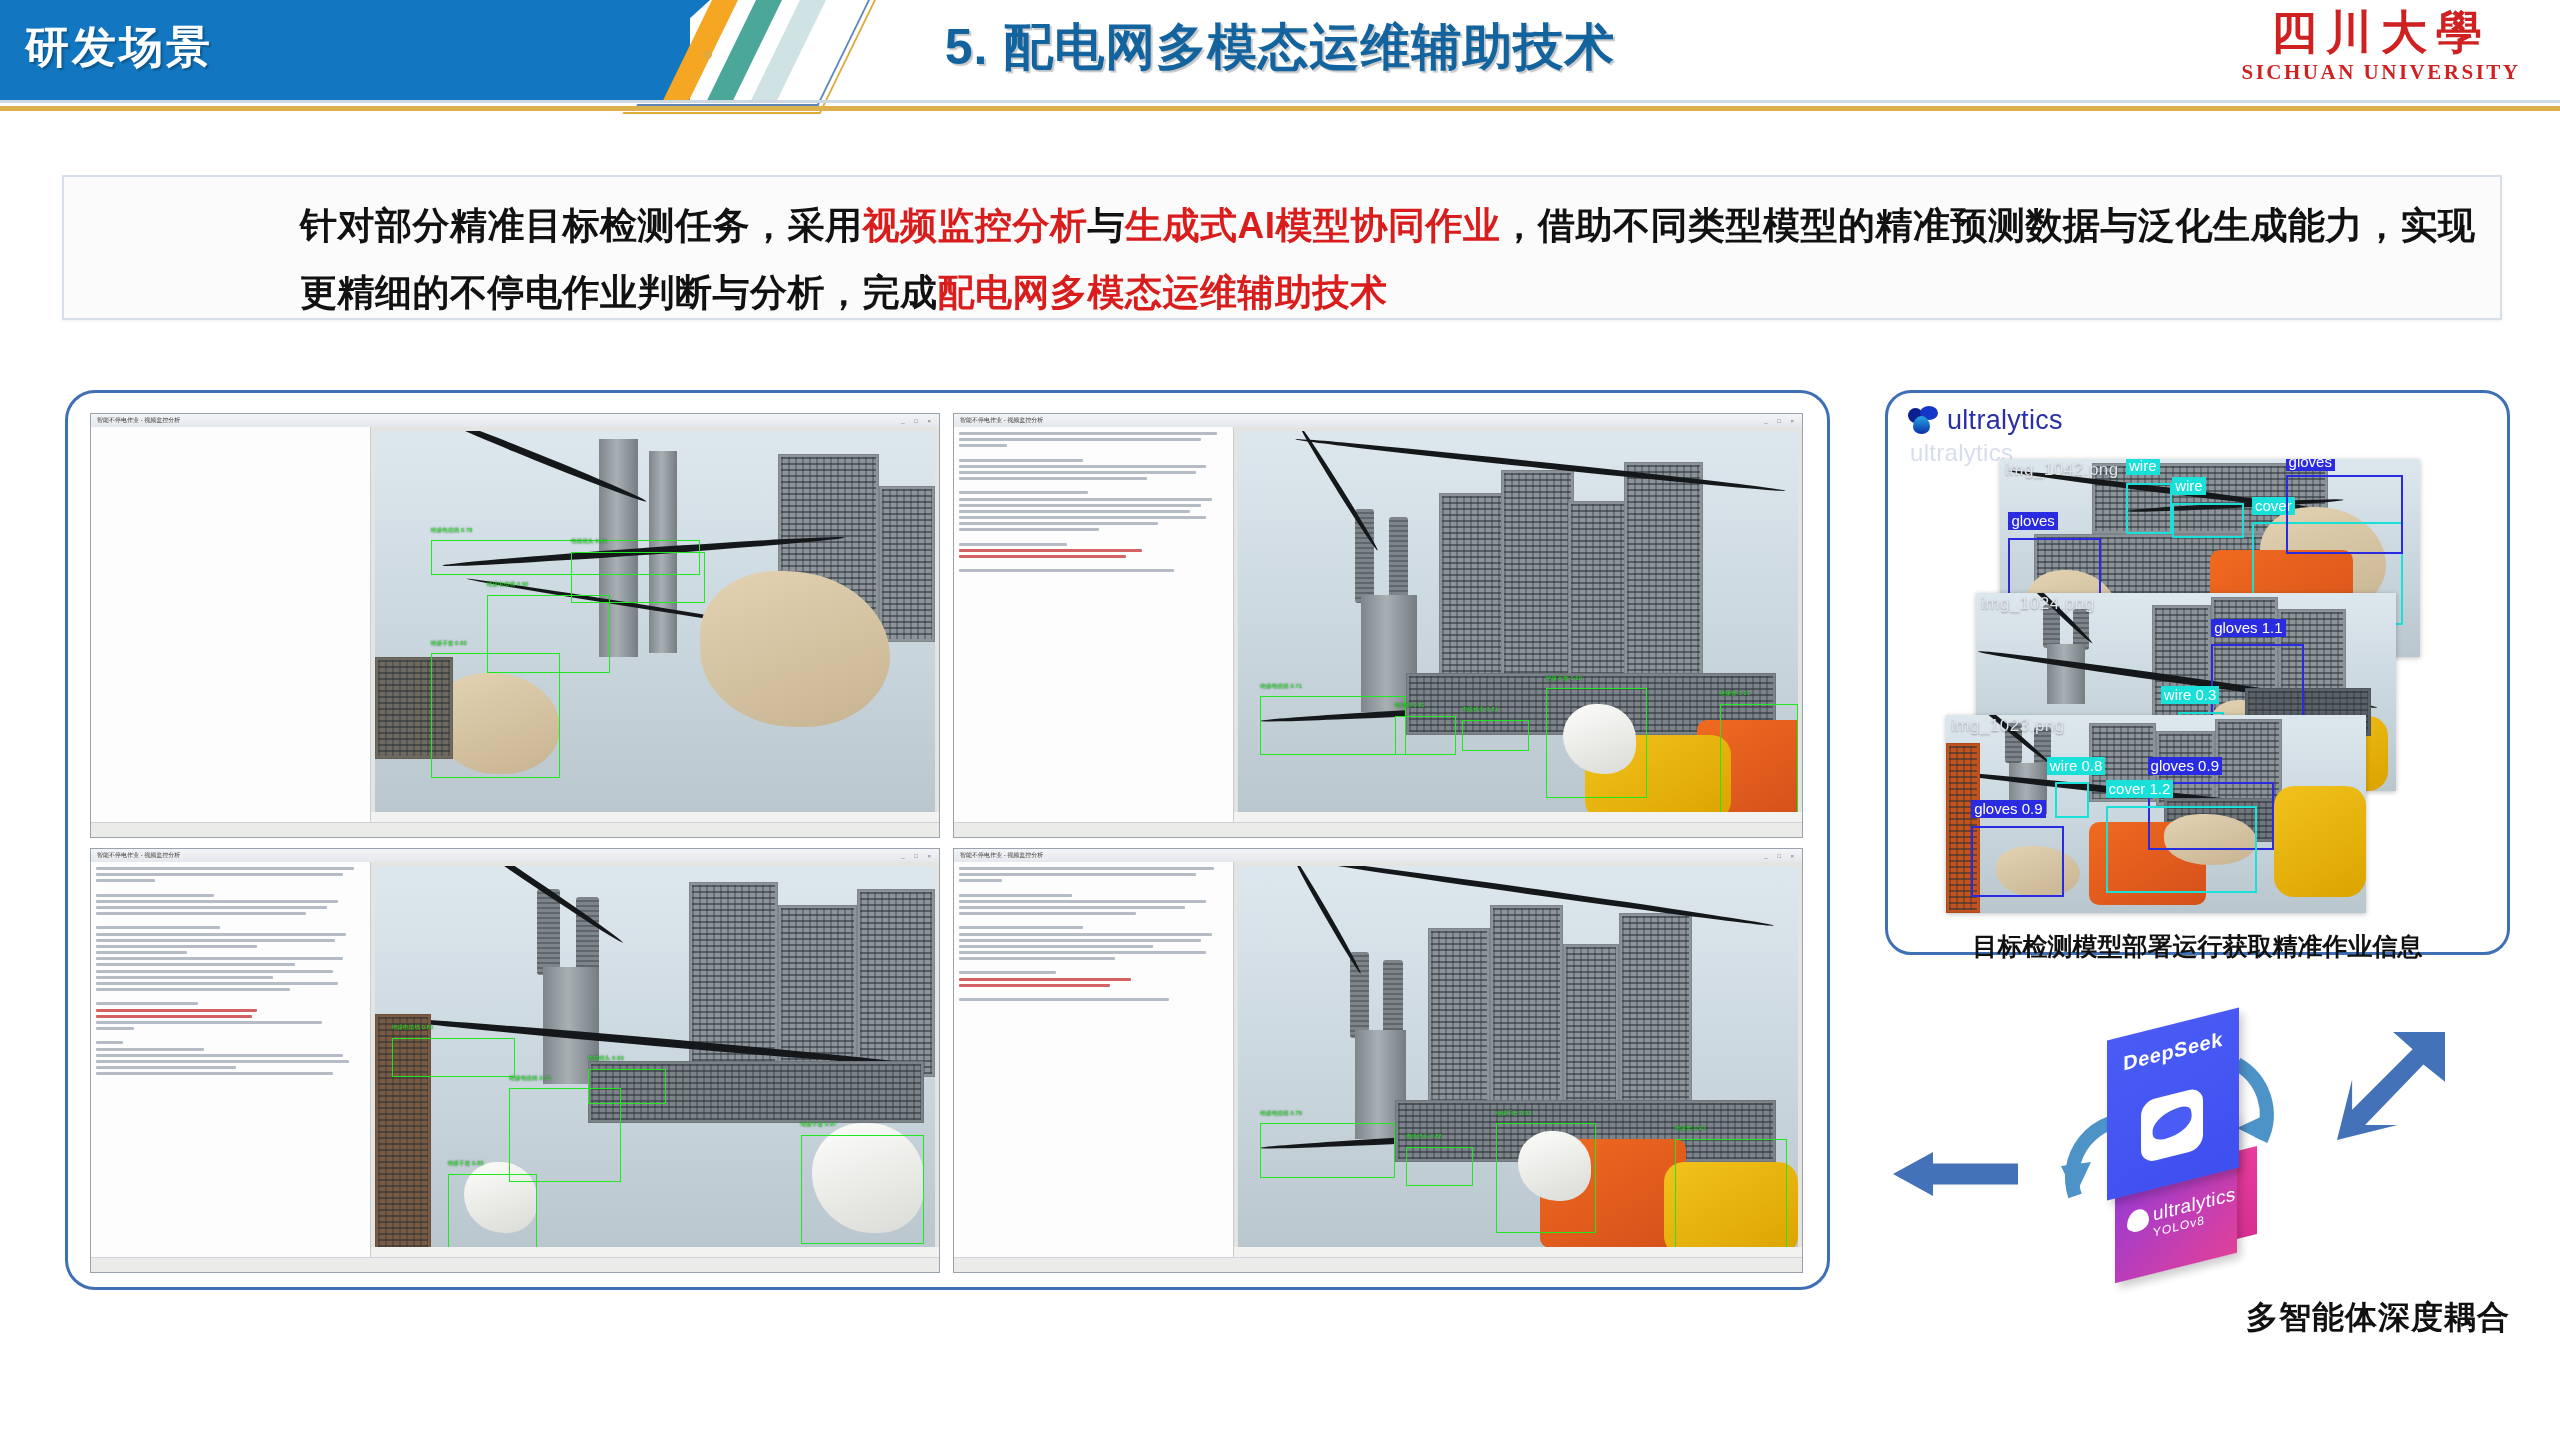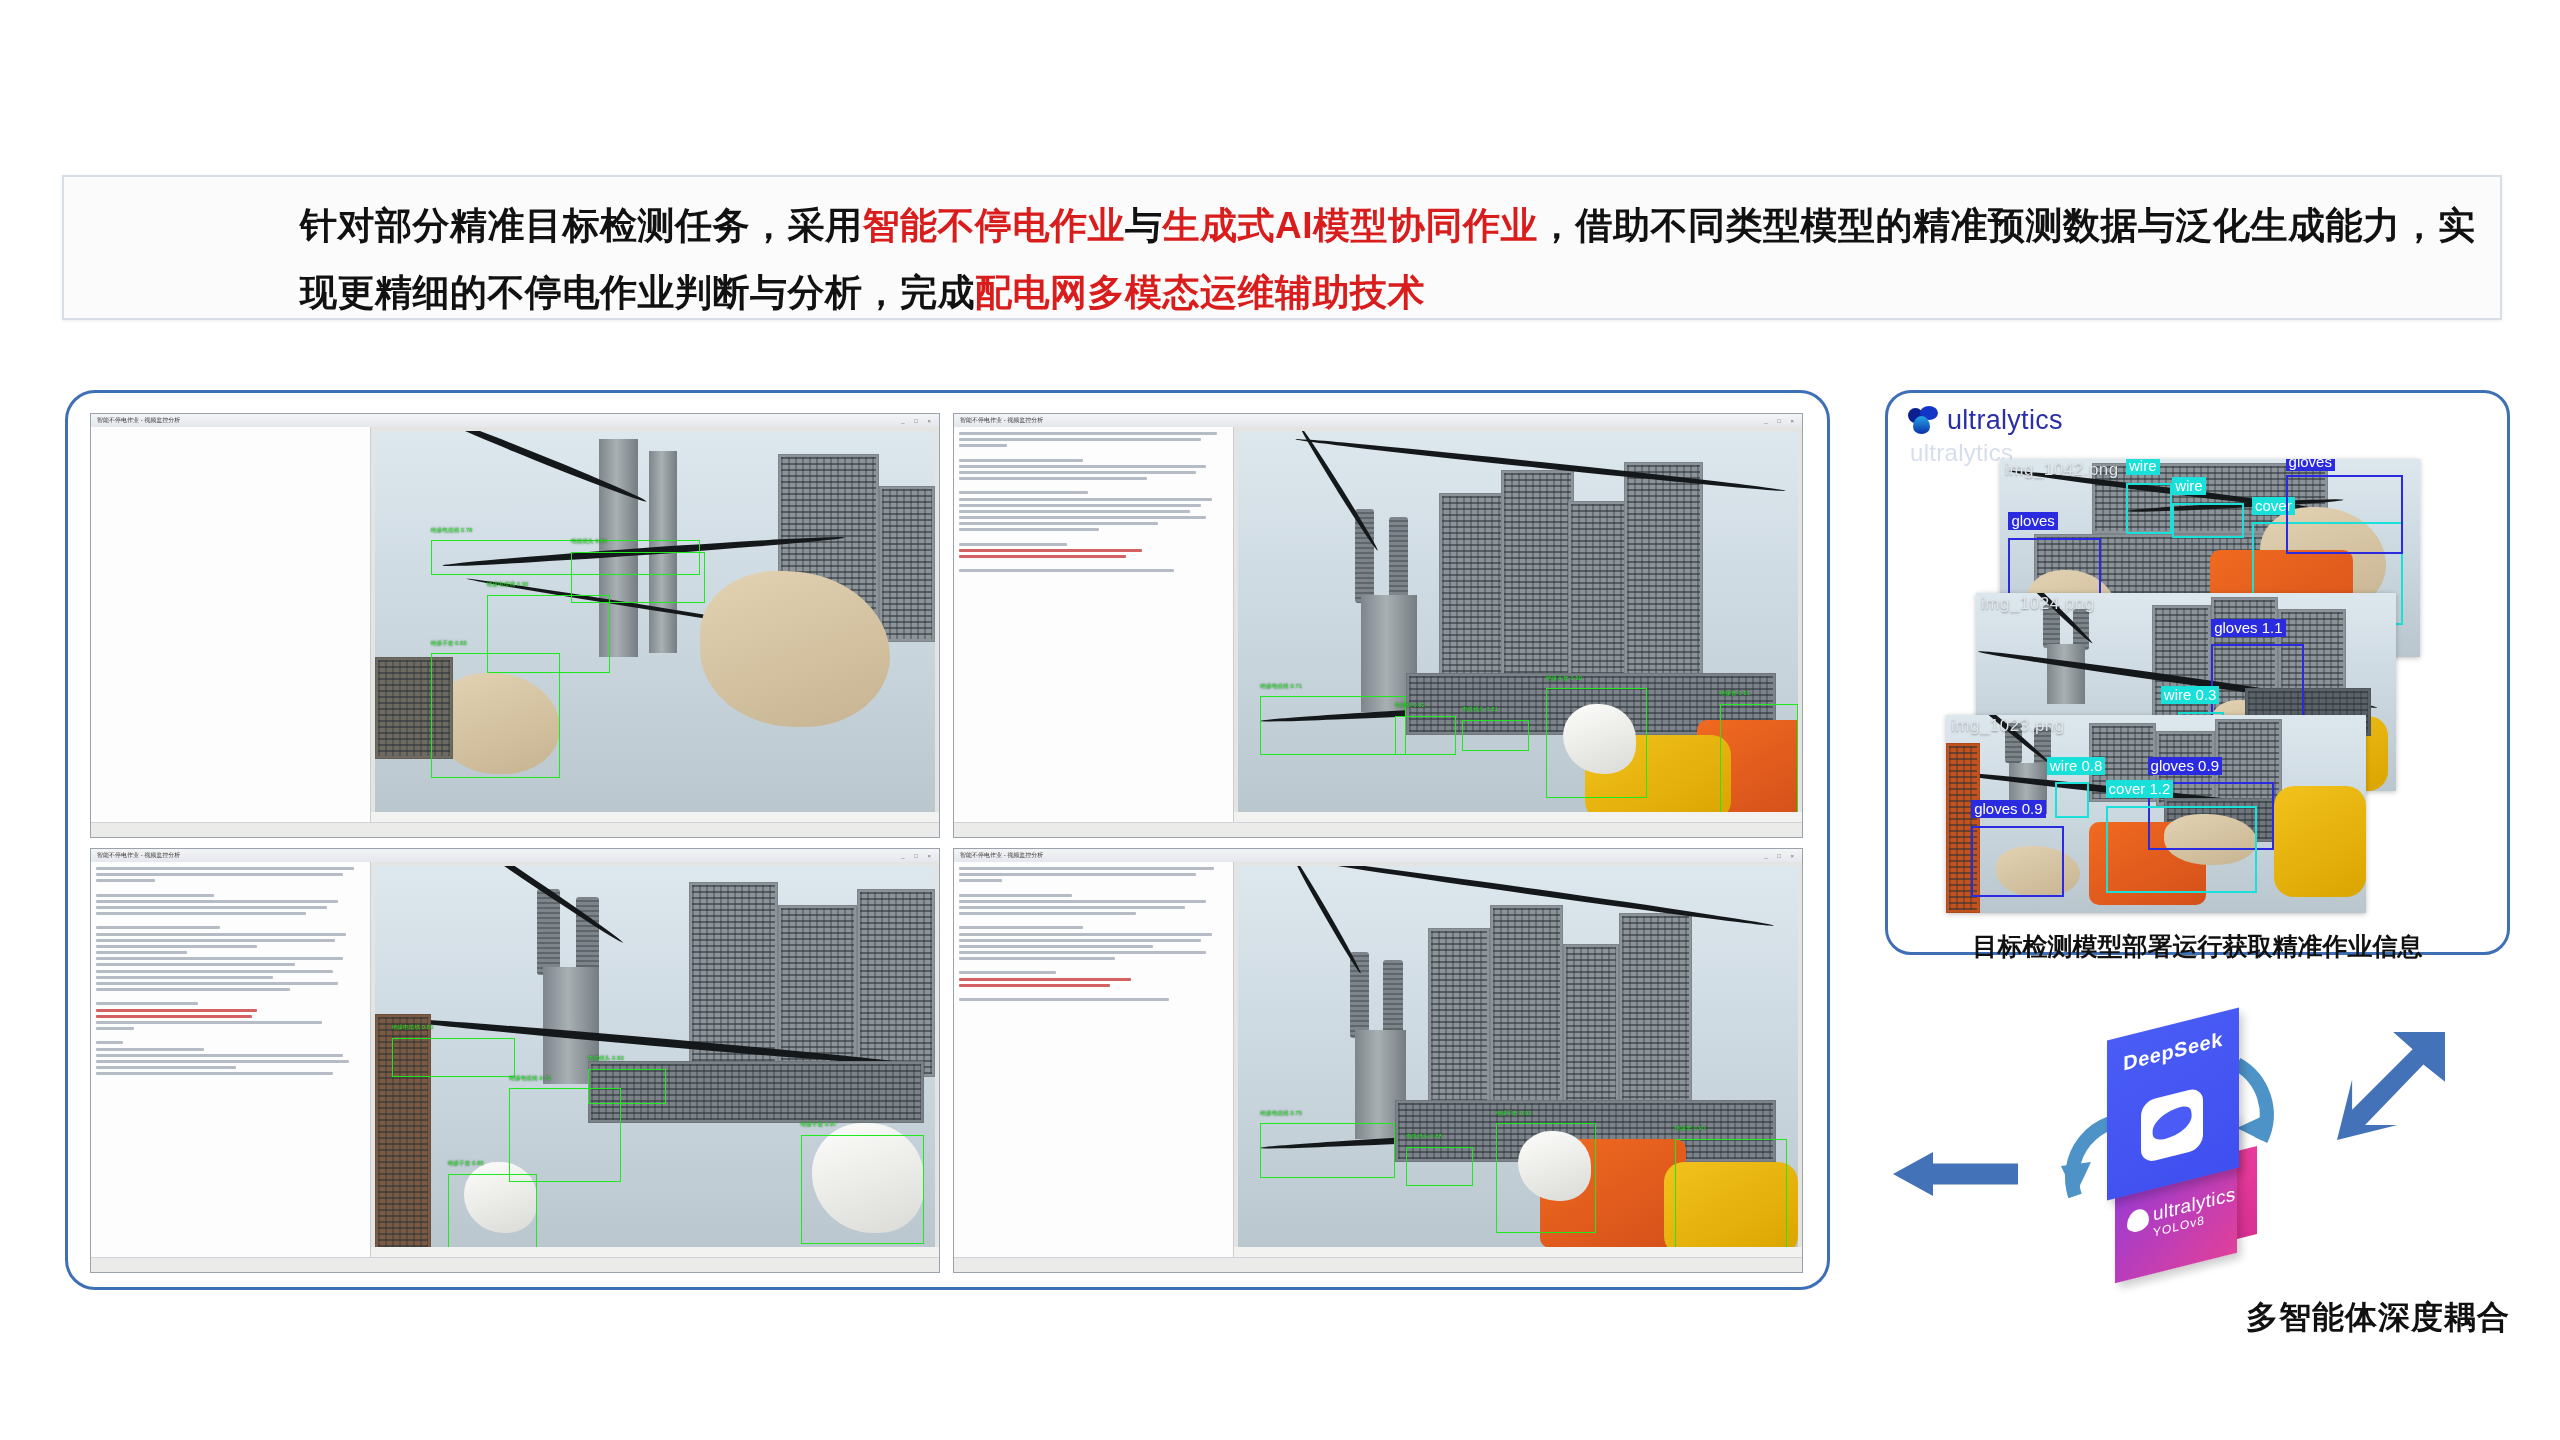--- a/index.html
+++ b/index.html
@@ -196,24 +196,46 @@
   .coupling-caption{
     position:absolute;left:1885px;top:1296px;width:625px;text-align:right;
     font-size:32px;font-weight:bold;color:#111;letter-spacing:1px;
   }
 </style>
 </head>
 <body>
 
 <div class="slide">
 
+  <div class="header">
+    <div class="hdr-blue"></div>
+    <div class="hdr-blue-tri"></div>
+    <div class="hdr-tab-label">研发场景</div>
+
+    <div class="s-outline2"></div>
+    <div class="s-outline1"></div>
+    <div class="stripe s-orange"></div>
+    <div class="stripe s-teal"></div>
+    <div class="stripe s-lt"></div>
+    <div class="s-dot"></div>
+
+    <div class="hdr-title">5. 配电网多模态运维辅助技术</div>
+
+    <div class="scu">
+      <div class="scu-cn">四川大學</div>
+      <div class="scu-en">SICHUAN UNIVERSITY</div>
+    </div>
+
+    <div class="hdr-rule-blue"></div>
+    <div class="hdr-rule-gold"></div>
+  </div>
 
   <div class="route-box"></div>
   <div class="route-text">
-    <span>针对部分精准目标检测任务，采用</span><span class="red">智能不停电作业</span><span>与</span><span class="red">生成式AI模型协同作业</span><span>，借助不同类型模型的精准预测数据与泛化生成能力，实现更精细的不停电作业判断与分析，完成</span><span class="red">配电网多模态运维辅助技术</span>
+    <span>针对部分精准目标检测任务，采用</span><span class="red">视频监控分析</span><span>与</span><span class="red">生成式AI模型协同作业</span><span>，借助不同类型模型的精准预测数据与泛化生成能力，实现更精细的不停电作业判断与分析，完成</span><span class="red">配电网多模态运维辅助技术</span>
   </div>
 
   <div class="left-panel">
 
     <div class="appwin" style="left:22px;top:20px;width:850px;height:425px;">
       <div class="app-title">
         <span>智能不停电作业 - 视频监控分析</span>
         <span class="tctl">_ □ ×</span>
       </div>
       <div class="app-body">

